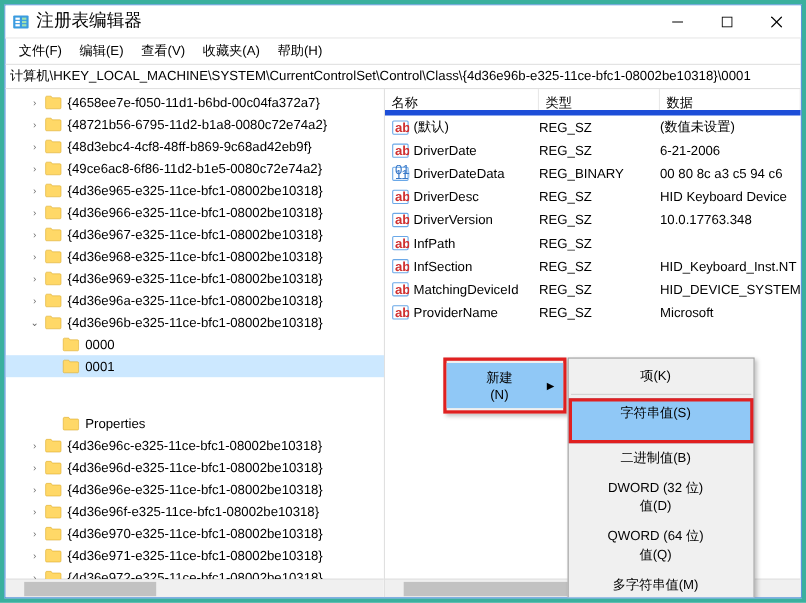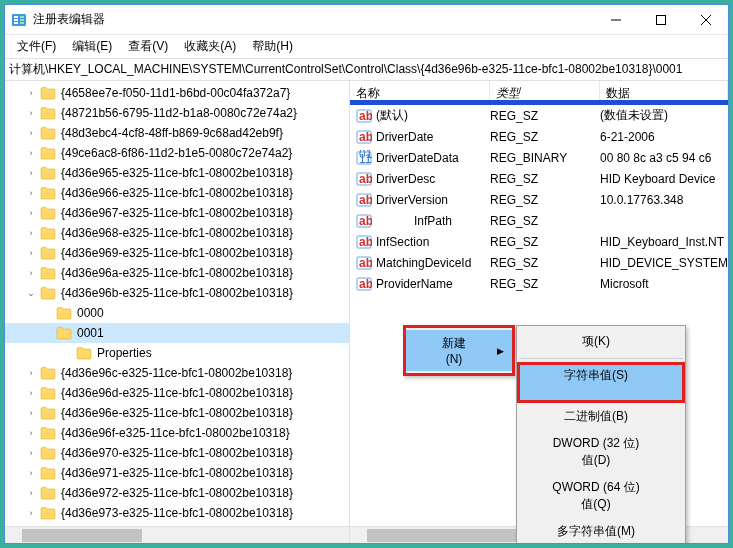--- a/index.html
+++ b/index.html
@@ -1,38 +1,38 @@
 <!DOCTYPE html>
 <html><head>
 <meta charset="utf-8">
 <style>
 * { margin: 0; padding: 0; box-sizing: border-box; font-family: "Microsoft YaHei", "Segoe UI", Tahoma, sans-serif; font-size: 12px; }
 body { background: #3ab09e; padding: 4px; }
 .window { width: 725px; height: 540px; background: #fff; border: 1px solid #4a8cd8; display: flex; flex-direction: column; }
 .titlebar { height: 30px; display: flex; align-items: center; background: #fff; border-bottom: 1px solid #e8e8e8; }
 .titlebar .icon { width: 16px; height: 16px; margin: 0 6px; display: flex; align-items: center; justify-content: center; }
-.titlebar .title { flex: 1; font-size: 12px; }
+.titlebar .title { flex: 1; font-size: 16px; }
 .winbtns { display: flex; height: 100%; }
 .winbtn { width: 45px; display: flex; align-items: center; justify-content: center; }
 .menubar { height: 24px; display: flex; align-items: center; padding: 0 4px; border-bottom: 1px solid #e0e0e0; }
 .menuitem { padding: 3px 8px; cursor: default; }
 .addressbar { height: 22px; display: flex; align-items: center; padding: 2px 4px; border-bottom: 1px solid #e0e0e0; font-size: 12px; white-space: nowrap; overflow: hidden; }
 .content { flex: 1; display: flex; overflow: hidden; position: relative; }
 .tree-pane { width: 345px; border-right: 1px solid #e0e0e0; overflow: hidden; display: flex; flex-direction: column; }
 .tree { flex: 1; overflow: auto; padding: 2px 0; }
 .tree-row { display: flex; align-items: center; height: 20px; padding-left: 4px; white-space: nowrap; cursor: default; }
 .tree-row.selected { background: #cce8ff; }
 .expander { width: 12px; height: 12px; display: flex; align-items: center; justify-content: center; font-size: 9px; color: #666; }
 .folder-icon { width: 16px; height: 14px; margin: 0 3px; }
 .tree-label { padding-left: 2px; }
 .list-pane { flex: 1; display: flex; flex-direction: column; overflow: hidden; }
 .list-header { display: flex; height: 24px; border-bottom: 5px solid #1d4ed8; }
 .list-header .col { padding: 4px 6px; border-right: 1px solid #e8e8e8; cursor: default; }
 .col-name { width: 140px; }
-.col-type { width: 110px; font-style: italic; }
+.col-type { width: 110px; }
 .col-data { flex: 1; }
 .list-body { flex: 1; overflow: auto; }
 .list-row { display: flex; height: 21px; align-items: center; white-space: nowrap; cursor: default; }
 .value-icon { width: 16px; height: 16px; margin: 0 4px 0 6px; flex-shrink: 0; }
 .list-row .cell { overflow: hidden; text-overflow: clip; }
 .scrollbar-h { height: 17px; background: #f0f0f0; border-top: 1px solid #e0e0e0; position: relative; }
 .scrollbar-h .thumb { position: absolute; top: 2px; height: 13px; background: #c2c2c2; border-radius: 0; }
 
 .ctx-menu { position: absolute; background: #f0f0f0; border: 1px solid #a0a0a0; box-shadow: 2px 2px 4px rgba(0,0,0,0.25); z-index: 10; text-align: center; }
 .ctx-item { padding: 5px 40px 5px 30px; cursor: default; position: relative; }
@@ -205,21 +205,21 @@
           </div>
           <div class="tree-row selected" style="padding-left: 36px;">
             <span class="expander"></span>
             <span class="folder-icon">
               <svg width="16" height="14" viewBox="0 0 16 14">
                 <path d="M1 3 L1 12 Q1 13 2 13 L14 13 Q15 13 15 12 L15 4 Q15 3 14 3 L7 3 L6 1.5 L2 1.5 Q1 1.5 1 3 Z" fill="#ffd867" stroke="#d9a722" stroke-width="0.5"></path>
               </svg>
             </span>
             <span class="tree-label">0001</span>
           </div>
-          <div class="tree-row" style="padding-left: 56px;">
+          <div class="tree-row" style="padding-left: 36px; margin-top: 32px;">
             <span class="expander"></span>
             <span class="folder-icon">
               <svg width="16" height="14" viewBox="0 0 16 14">
                 <path d="M1 3 L1 12 Q1 13 2 13 L14 13 Q15 13 15 12 L15 4 Q15 3 14 3 L7 3 L6 1.5 L2 1.5 Q1 1.5 1 3 Z" fill="#ffd867" stroke="#d9a722" stroke-width="0.5"></path>
               </svg>
             </span>
             <span class="tree-label">Properties</span>
           </div>
           <div class="tree-row" style="padding-left: 20px;">
             <span class="expander">›</span>
@@ -362,21 +362,21 @@
             <span class="cell" style="width: 110px;">REG_SZ</span>
             <span class="cell" style="flex: 1 1 0%;">10.0.17763.348</span>
           </div>
           <div class="list-row">
             <span class="value-icon">
               <svg width="16" height="16" viewBox="0 0 16 16">
                 <rect x="1" y="2" width="14" height="12" rx="1" fill="#fff" stroke="#6aa8e8"></rect>
                 <text x="3" y="12" font-size="8" fill="#d03030" font-weight="bold">ab</text>
               </svg>
             </span>
-            <span class="cell" style="width: 114px; text-align: center;">InfPath</span>
+            <span class="cell" style="width: 114px;">InfPath</span>
             <span class="cell" style="width: 110px;">REG_SZ</span>
           </div>
           <div class="list-row">
             <span class="value-icon">
               <svg width="16" height="16" viewBox="0 0 16 16">
                 <rect x="1" y="2" width="14" height="12" rx="1" fill="#fff" stroke="#6aa8e8"></rect>
                 <text x="3" y="12" font-size="8" fill="#d03030" font-weight="bold">ab</text>
               </svg>
             </span>
             <span class="cell" style="width: 114px;">InfSection</span>

